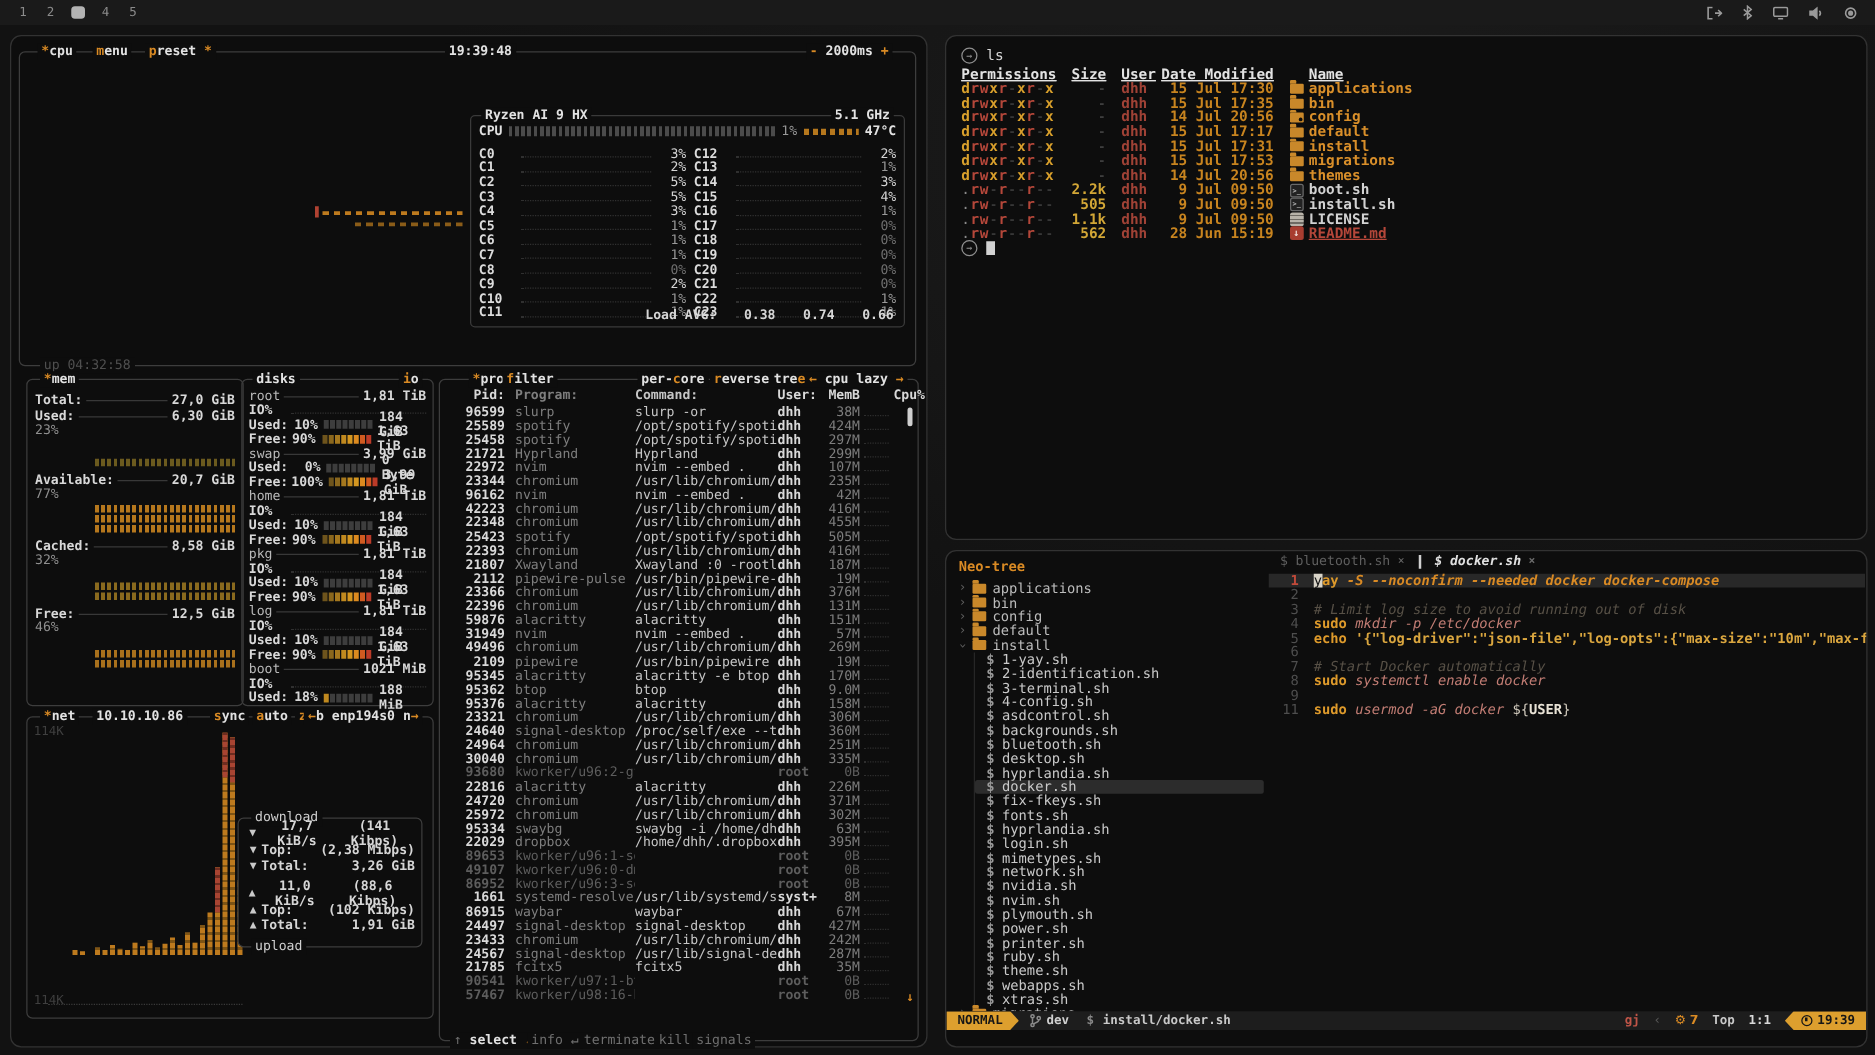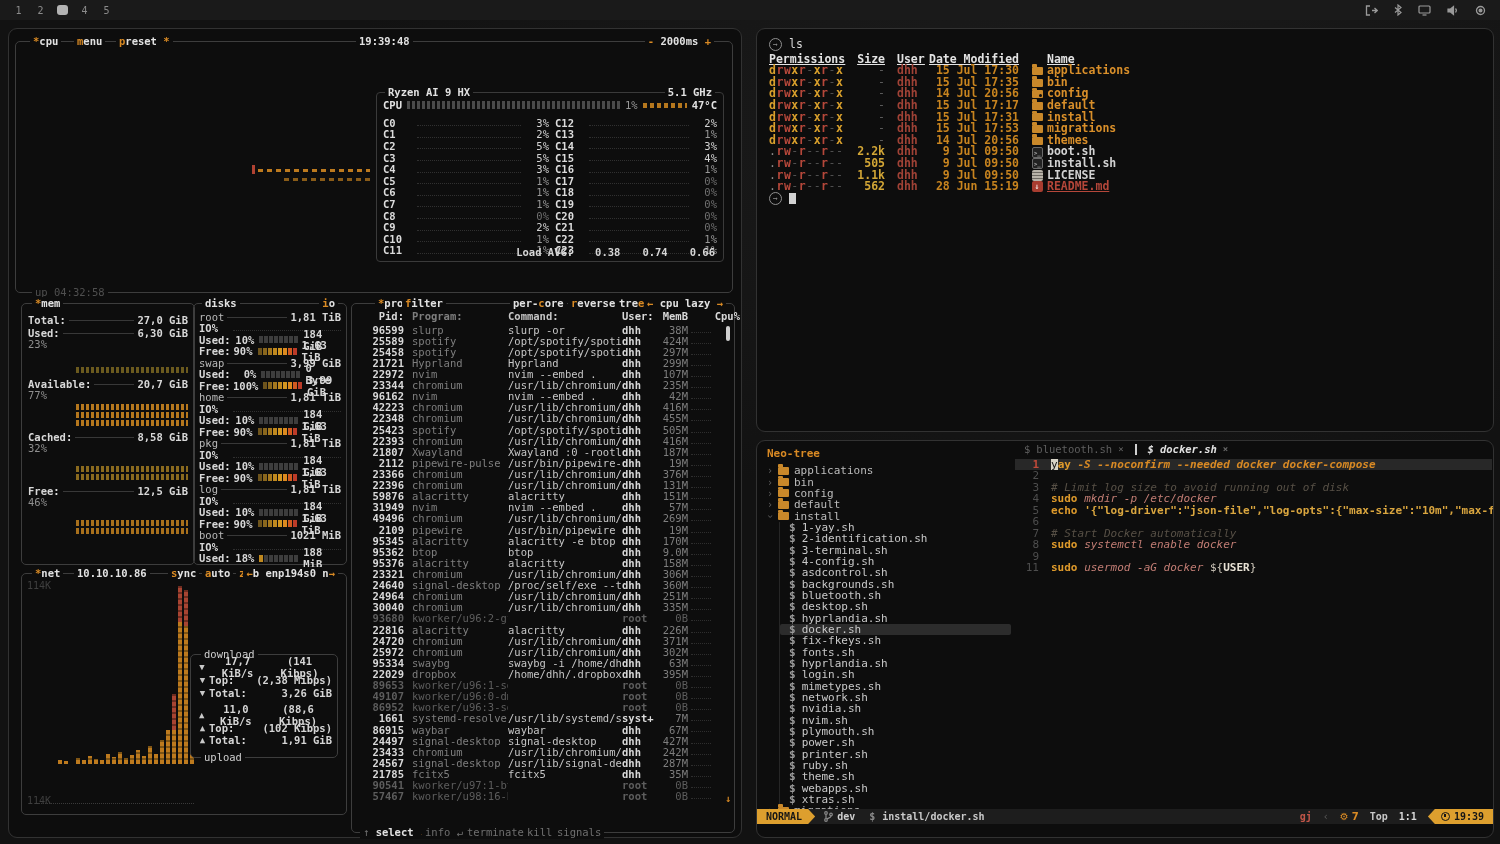--- a/index.html
+++ b/index.html
@@ -1037,21 +1037,21 @@
             <span class="puser">root</span>
             <span class="pmem">0B</span>
             <span class="pdots"></span>
             <span class="pcpu">0.0</span>
           </div>
           <div class="prow">
             <span class="ppid">1661</span>
             <span class="pprog">systemd-resolve</span>
             <span class="pcmd">/usr/lib/systemd/s</span>
             <span class="puser">syst+</span>
-            <span class="pmem">7M</span>
+            <span class="pmem">8M</span>
             <span class="pdots"></span>
             <span class="pcpu">0.0</span>
           </div>
           <div class="prow">
             <span class="ppid">86915</span>
             <span class="pprog">waybar</span>
             <span class="pcmd">waybar</span>
             <span class="puser">dhh</span>
             <span class="pmem">67M</span>
             <span class="pdots"></span>

